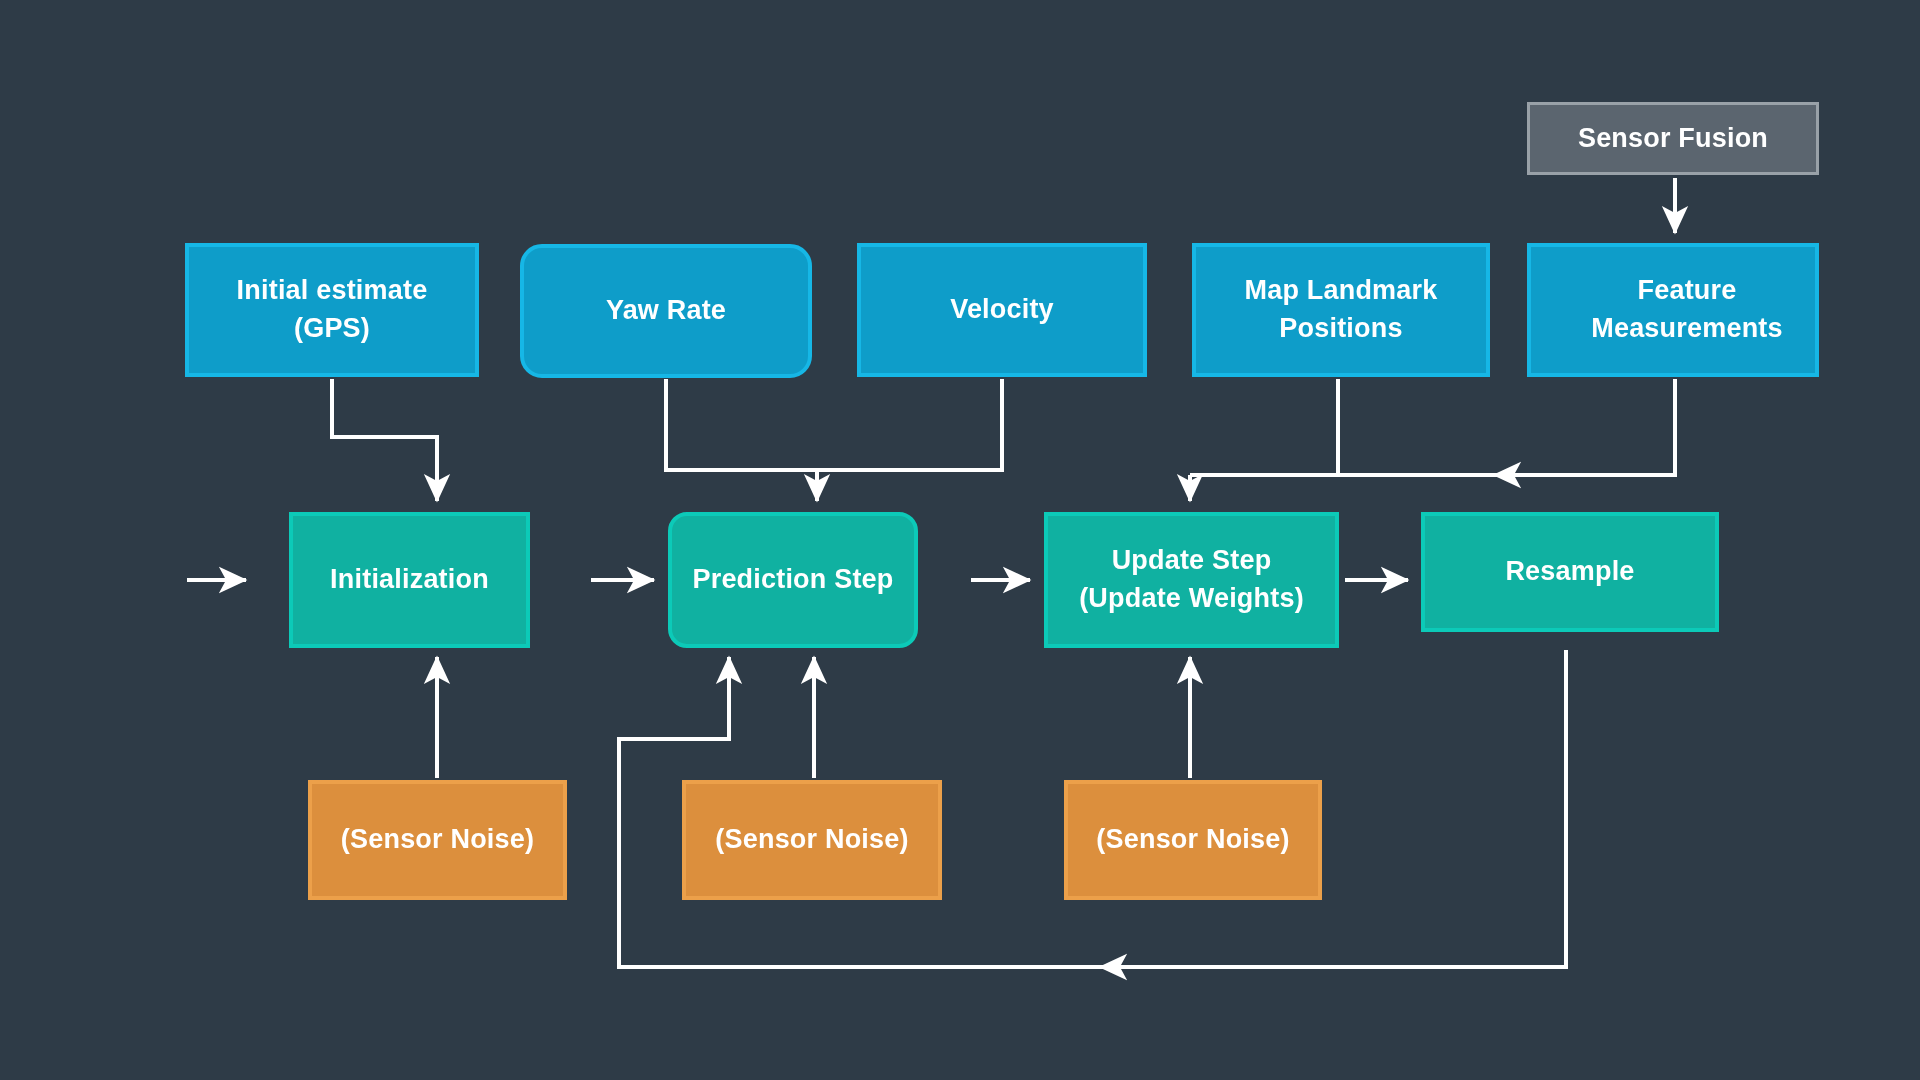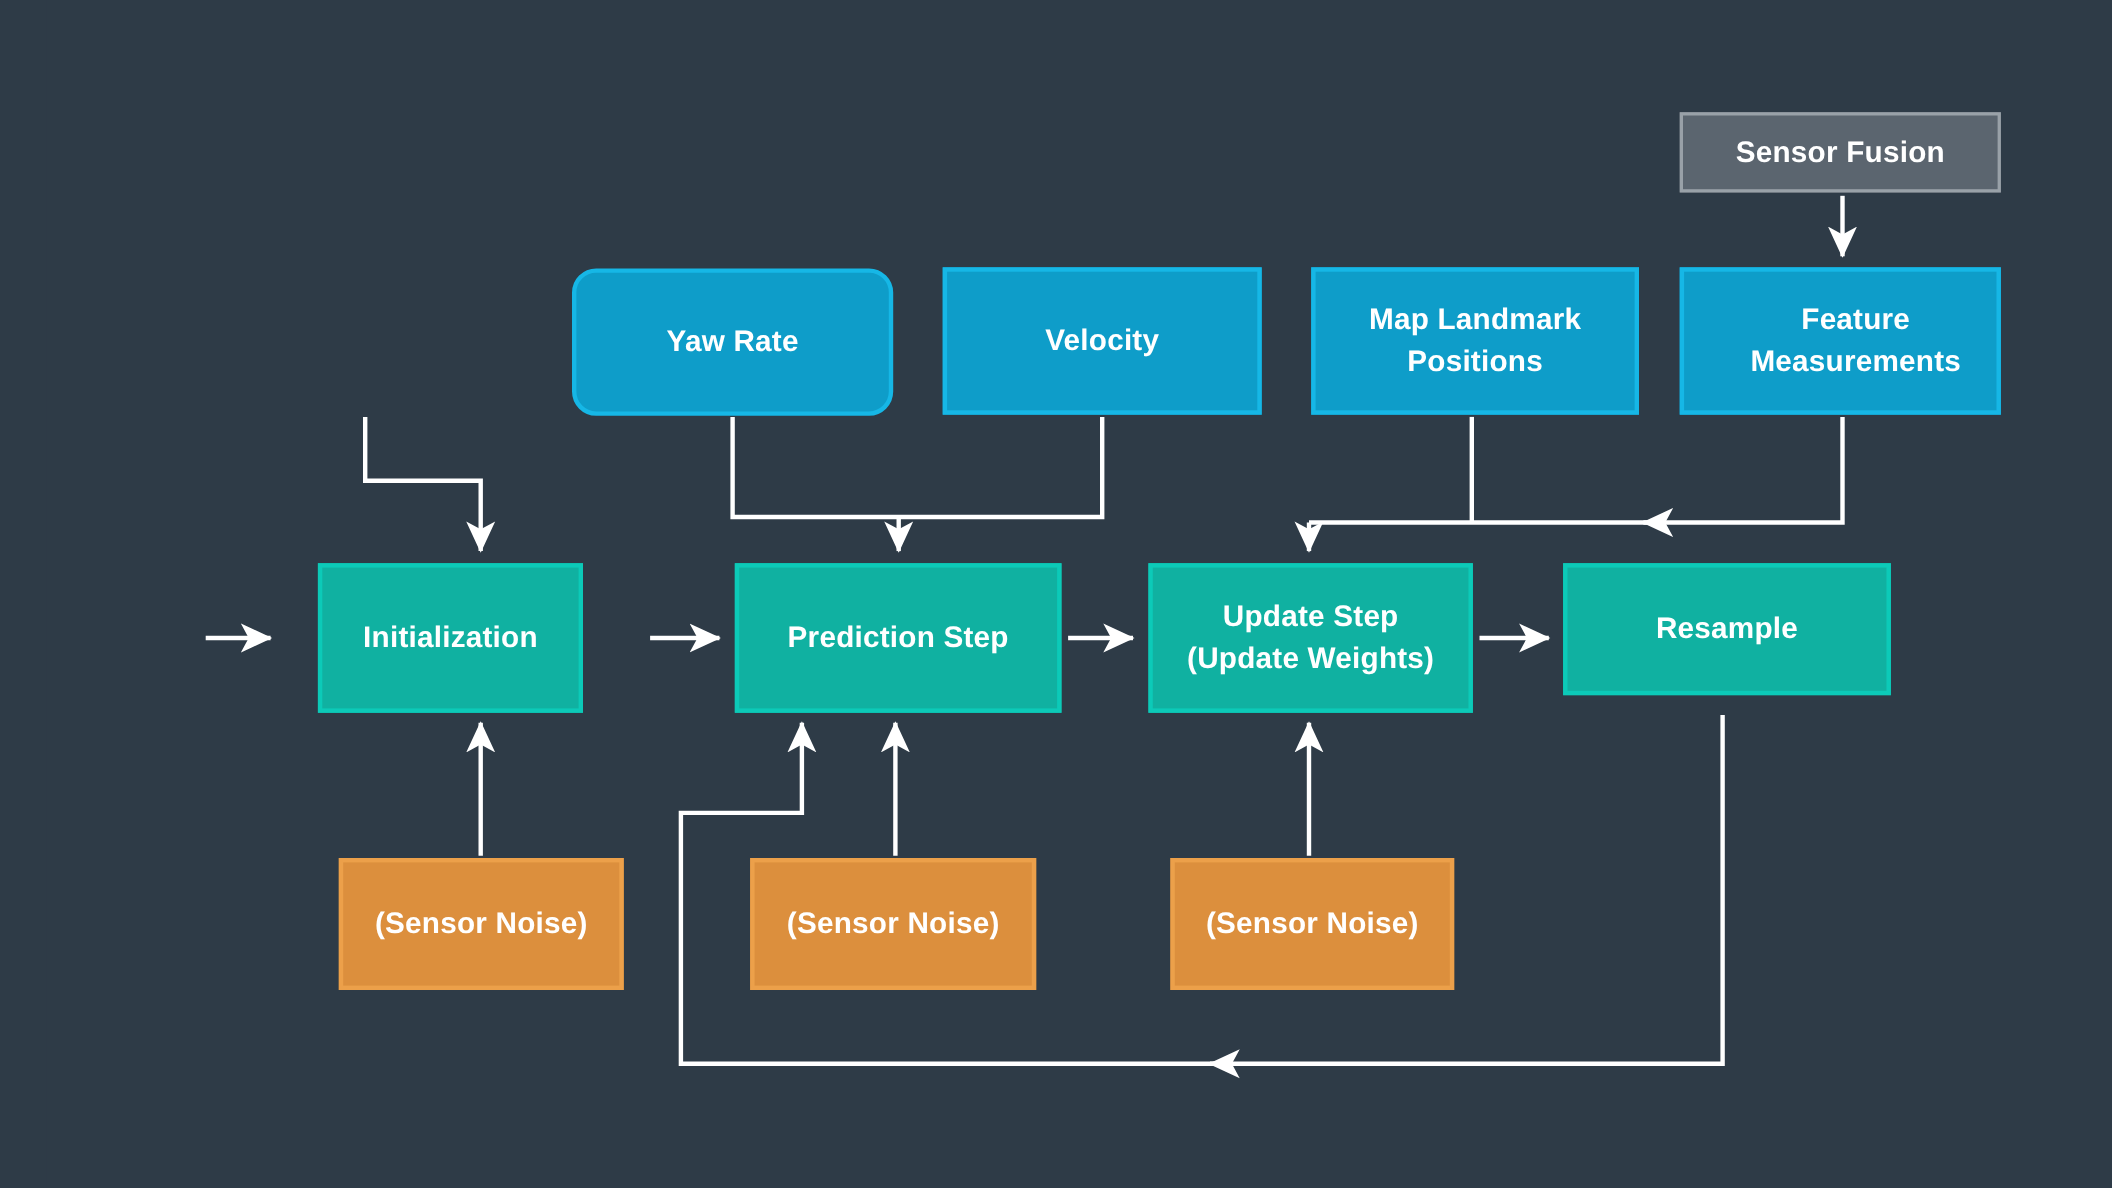--- a/index.html
+++ b/index.html
@@ -45,21 +45,21 @@
   .node.gray   { background: var(--node-gray);   border: 3px solid var(--node-gray-border); }
 
   
   #n-sensor-fusion { left: 1485px; top: 102px; width: 292px; height: 73px; }
   #n-initial-estimate { left: 143px; top: 243px; width: 294px; height: 134px; }
   #n-yaw-rate { left: 478px; top: 244px; width: 292px; height: 134px; border-radius: 22px; }
   #n-velocity { left: 815px; top: 243px; width: 290px; height: 134px; }
   #n-map-landmarks { left: 1150px; top: 243px; width: 298px; height: 134px; }
   #n-feature-measurements { left: 1485px; top: 243px; width: 292px; height: 134px; padding-left: 28px; }
   #n-initialization { left: 247px; top: 512px; width: 241px; height: 136px; }
-  #n-prediction { left: 626px; top: 512px; width: 297px; height: 136px; }
+  #n-prediction { left: 626px; top: 512px; width: 250px; height: 136px; border-radius: 19px; }
   #n-update { left: 1002px; top: 512px; width: 295px; height: 136px; }
   #n-resample { left: 1379px; top: 512px; width: 298px; height: 120px; }
   #n-noise-init { left: 266px; top: 780px; width: 259px; height: 120px; }
   #n-noise-prediction { left: 640px; top: 780px; width: 260px; height: 120px; }
   #n-noise-update { left: 1022px; top: 780px; width: 258px; height: 120px; }
 
   svg.connectors {
     position: absolute;
     left: 0; top: 0;
     width: 1920px; height: 1080px;
@@ -99,20 +99,22 @@
     <path class="edge" d="M 1148 475 V 501" marker-end="url(#arrowhead)"></path>
     <path class="edge" d="M 395 778 V 657" marker-end="url(#arrowhead)"></path>
     <path class="edge" d="M 772 778 V 657" marker-end="url(#arrowhead)"></path>
     <path class="edge" d="M 1148 778 V 657" marker-end="url(#arrowhead)"></path>
     <path class="edge" d="M 1524 650 V 967 H 1058" marker-end="url(#arrowhead)"></path>
     <path class="edge" d="M 1062 967 H 577 V 739 H 687 V 657" marker-end="url(#arrowhead)"></path>
   </svg>
 
   <div id="n-sensor-fusion" class="node gray">Sensor Fusion</div>
 
+  <div id="n-initial-estimate" class="node blue">Initial estimate
+(GPS)</div>
   <div id="n-yaw-rate" class="node blue">Yaw Rate</div>
   <div id="n-map-landmarks" class="node blue">Map Landmark
 Positions</div>
   <div id="n-velocity" class="node blue">Velocity</div>
   <div id="n-feature-measurements" class="node blue">Feature
 Measurements</div>
 
   <div id="n-initialization" class="node teal">Initialization</div>
   <div id="n-prediction" class="node teal">Prediction Step</div>
   <div id="n-update" class="node teal">Update Step

